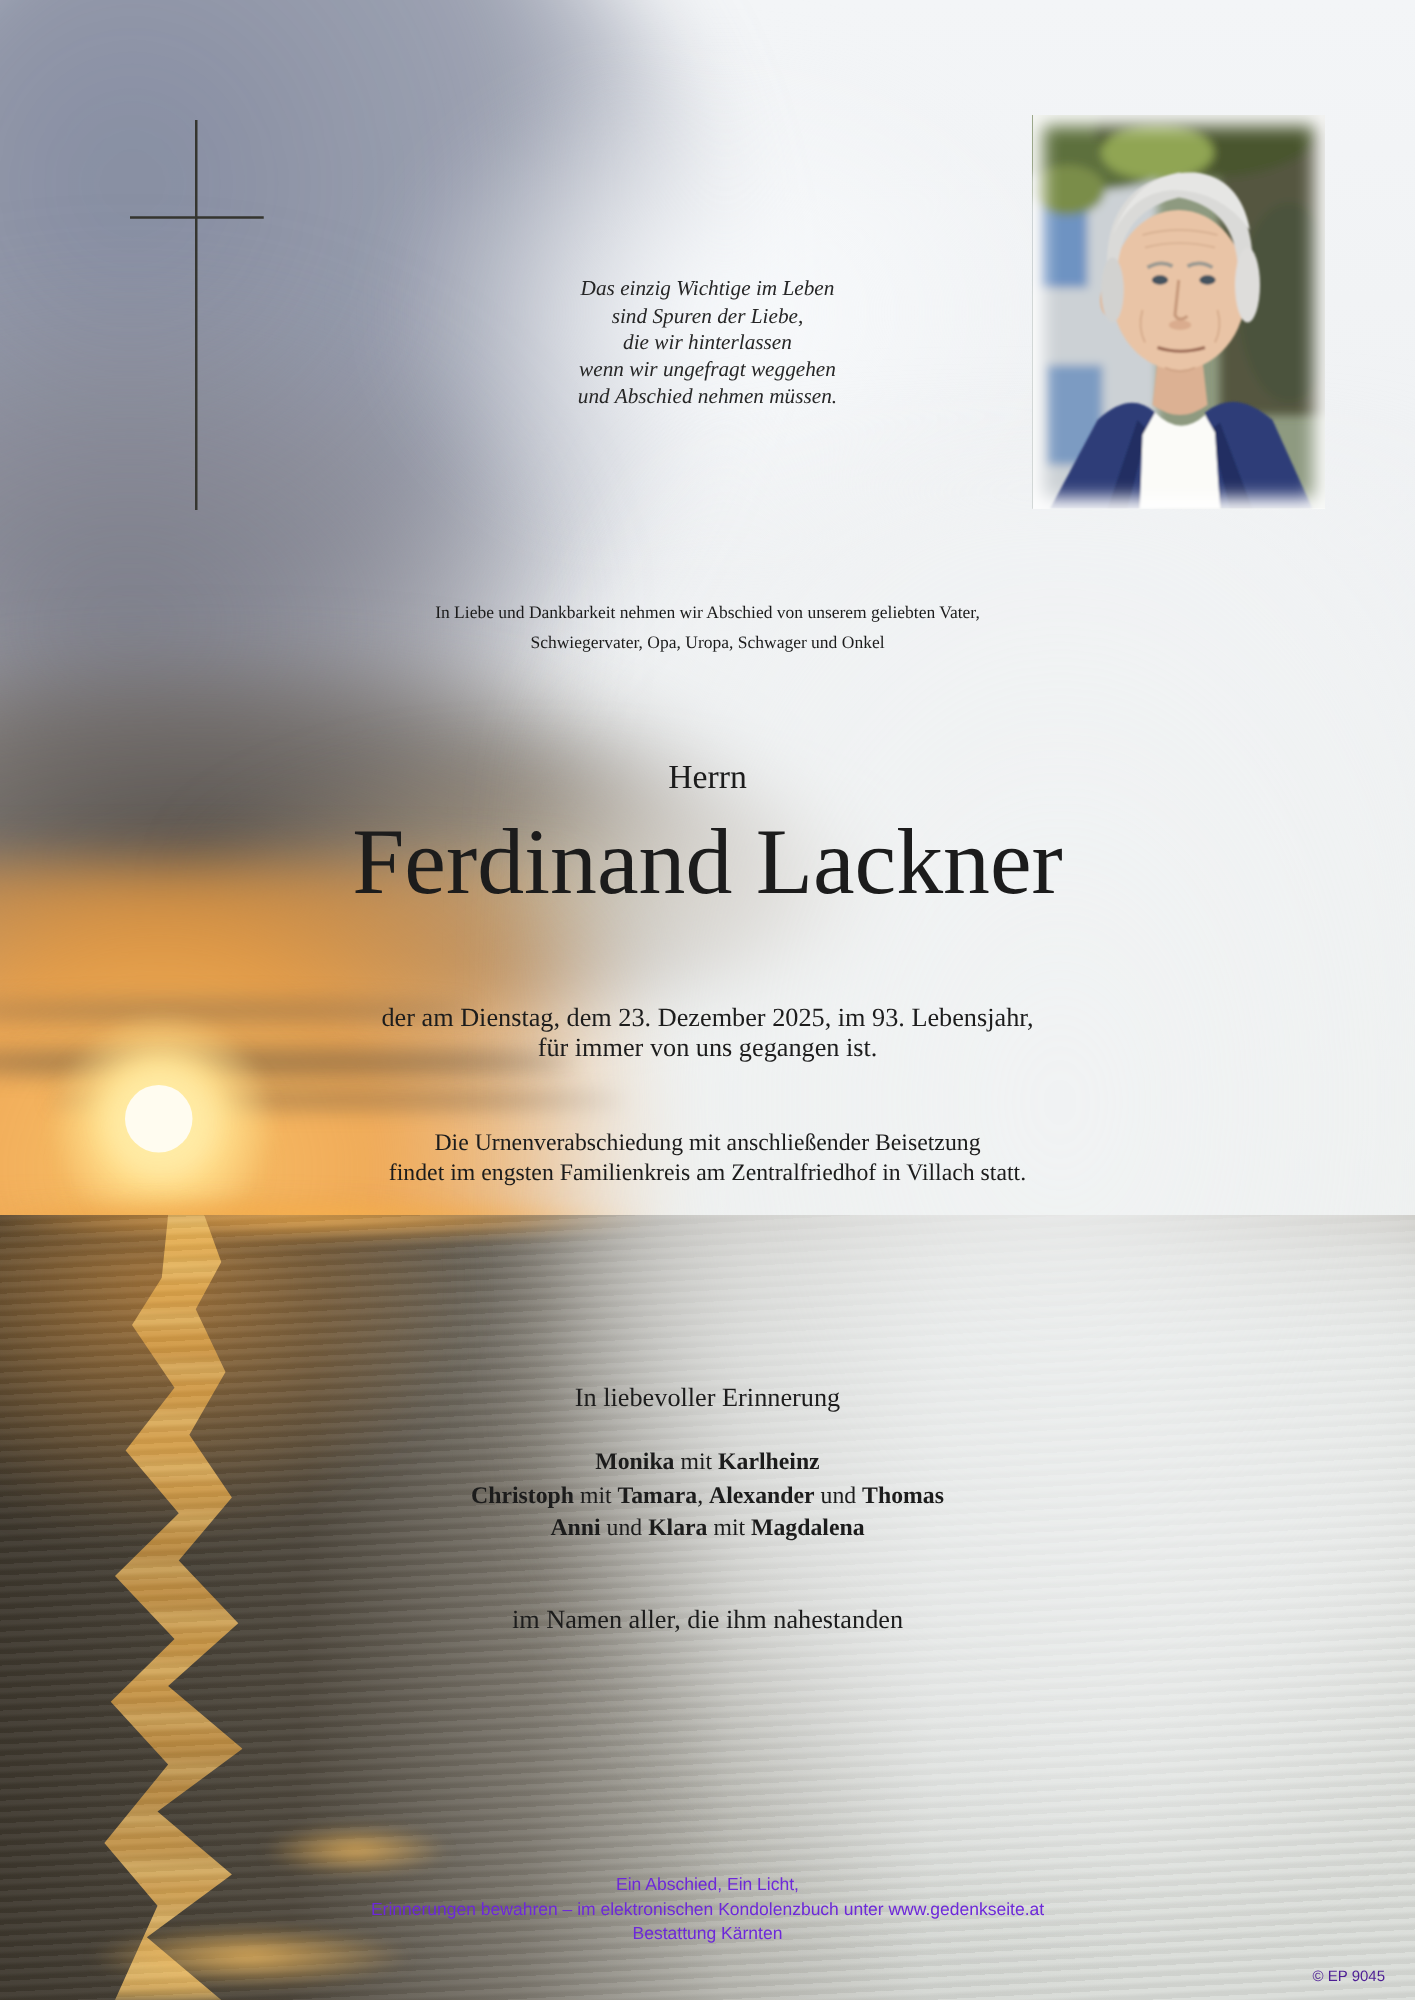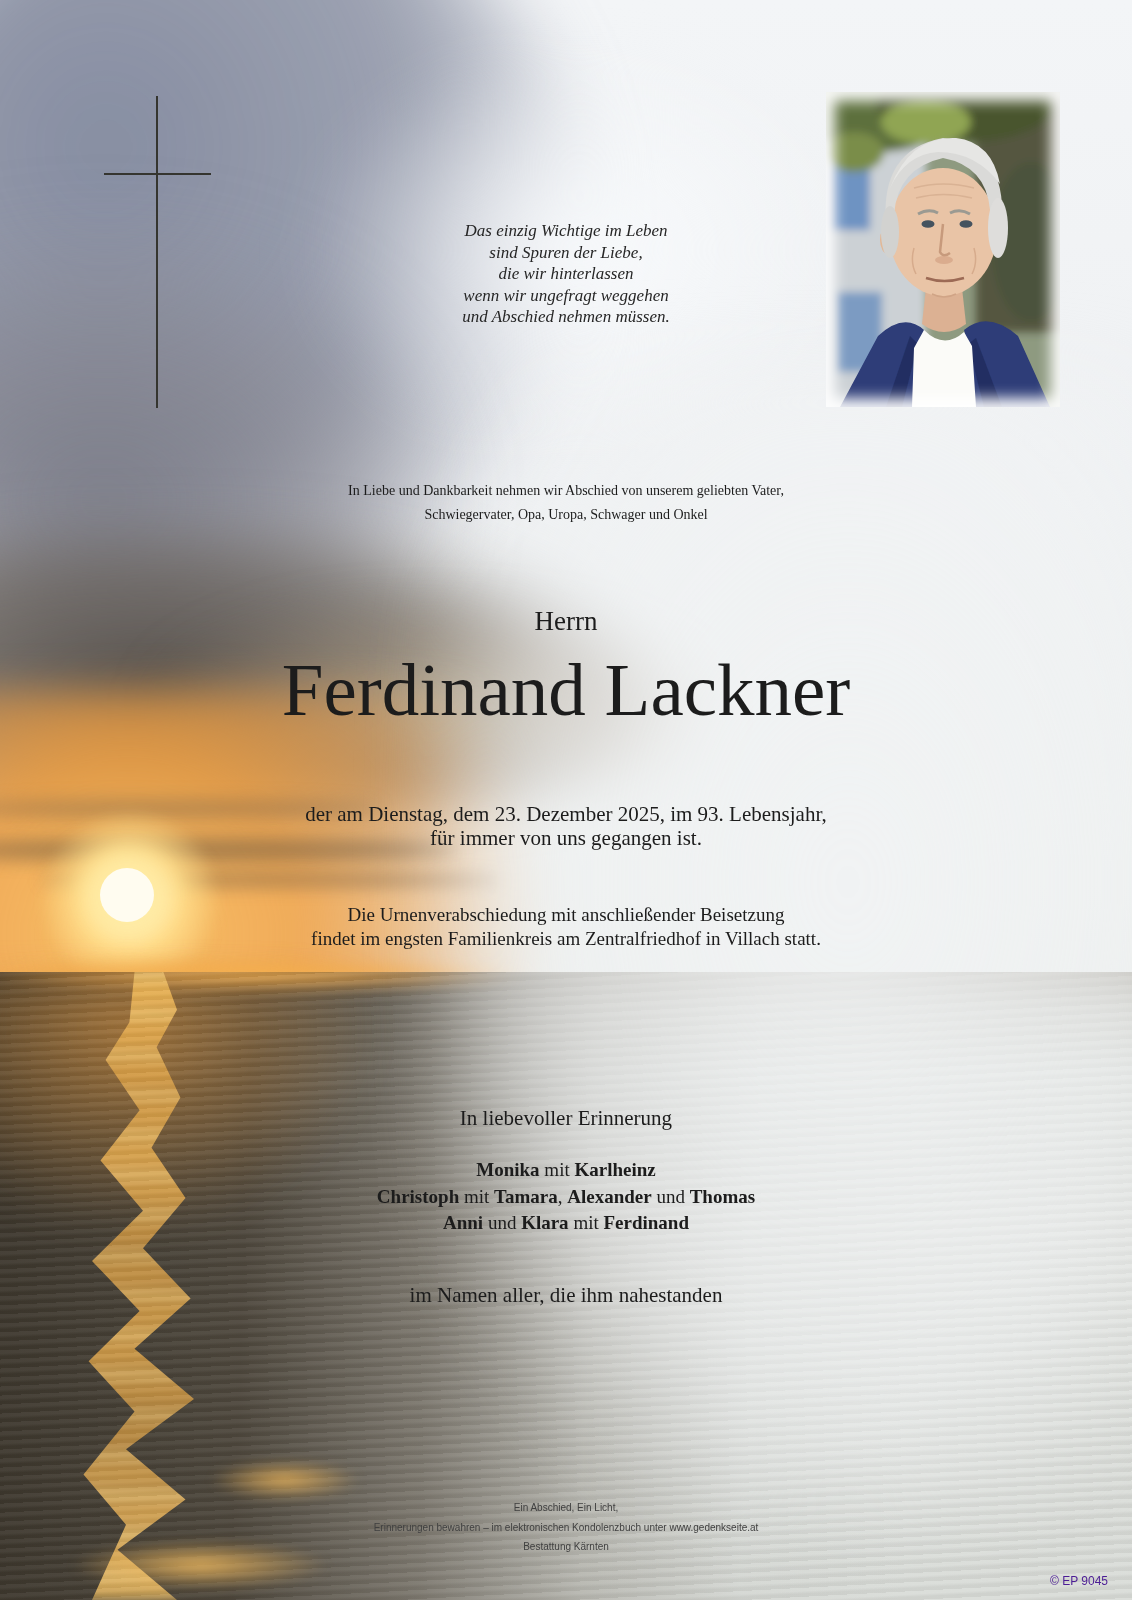--- a/index.html
+++ b/index.html
@@ -68,21 +68,21 @@
   .quote{top:220px;font-style:italic;font-size:17px;line-height:21.5px;color:#262626;}
   .intro{top:479px;font-size:14px;line-height:23.5px;}
   .salutation{top:606px;font-size:27px;line-height:30px;}
   .name{top:648px;font-size:75px;line-height:84px;}
   .passing{top:803px;font-size:21px;line-height:23.5px;}
   .ceremony{top:903px;font-size:19px;line-height:24px;}
   .rem-head{top:1106px;font-size:21px;line-height:24px;}
   .mourners{top:1157px;font-size:19px;line-height:26.5px;}
   .mourners .b{font-weight:bold;}
   .closing{top:1283px;font-size:21px;line-height:24px;}
-  .footer{top:1498px;font-size:10px;line-height:19.5px;color:#404040;
+  .footer{top:1498px;font-size:14px;line-height:19.5px;color:#6d28d9;
         font-family:"Liberation Sans","DejaVu Sans",sans-serif;}
   .print-code{position:absolute;top:1574px;right:24px;font-size:12px;color:#4c1d95;
         font-family:"Liberation Sans","DejaVu Sans",sans-serif;}
 </style>
 </head>
 <body>
 
 <div class="page">
 
   <div class="bg">
@@ -173,21 +173,21 @@
 
   <div class="tblock passing">der am Dienstag, dem 23. Dezember 2025, im 93. Lebensjahr,<br>für immer von uns gegangen ist.</div>
 
   <div class="tblock ceremony">Die Urnenverabschiedung mit anschließender Beisetzung<br>findet im engsten Familienkreis am Zentralfriedhof in Villach statt.</div>
 
   <div class="tblock rem-head">In liebevoller Erinnerung</div>
 
   <div class="tblock mourners">
     <div><span class="b">Monika</span><span> mit </span><span class="b">Karlheinz</span></div>
     <div><span class="b">Christoph</span><span> mit </span><span class="b">Tamara</span><span>, </span><span class="b">Alexander</span><span> und </span><span class="b">Thomas</span></div>
-    <div><span class="b">Anni</span><span> und </span><span class="b">Klara</span><span> mit </span><span class="b">Ferdinand</span></div>
+    <div><span class="b">Anni</span><span> und </span><span class="b">Klara</span><span> mit </span><span class="b">Magdalena</span></div>
   </div>
 
   <div class="tblock closing">im Namen aller, die ihm nahestanden</div>
 
   <div class="tblock footer">Ein Abschied, Ein Licht,<br>Erinnerungen bewahren – im elektronischen Kondolenzbuch unter www.gedenkseite.at<br>Bestattung Kärnten</div>
 
   <div class="print-code">© EP 9045</div>
 
 </div>
 

